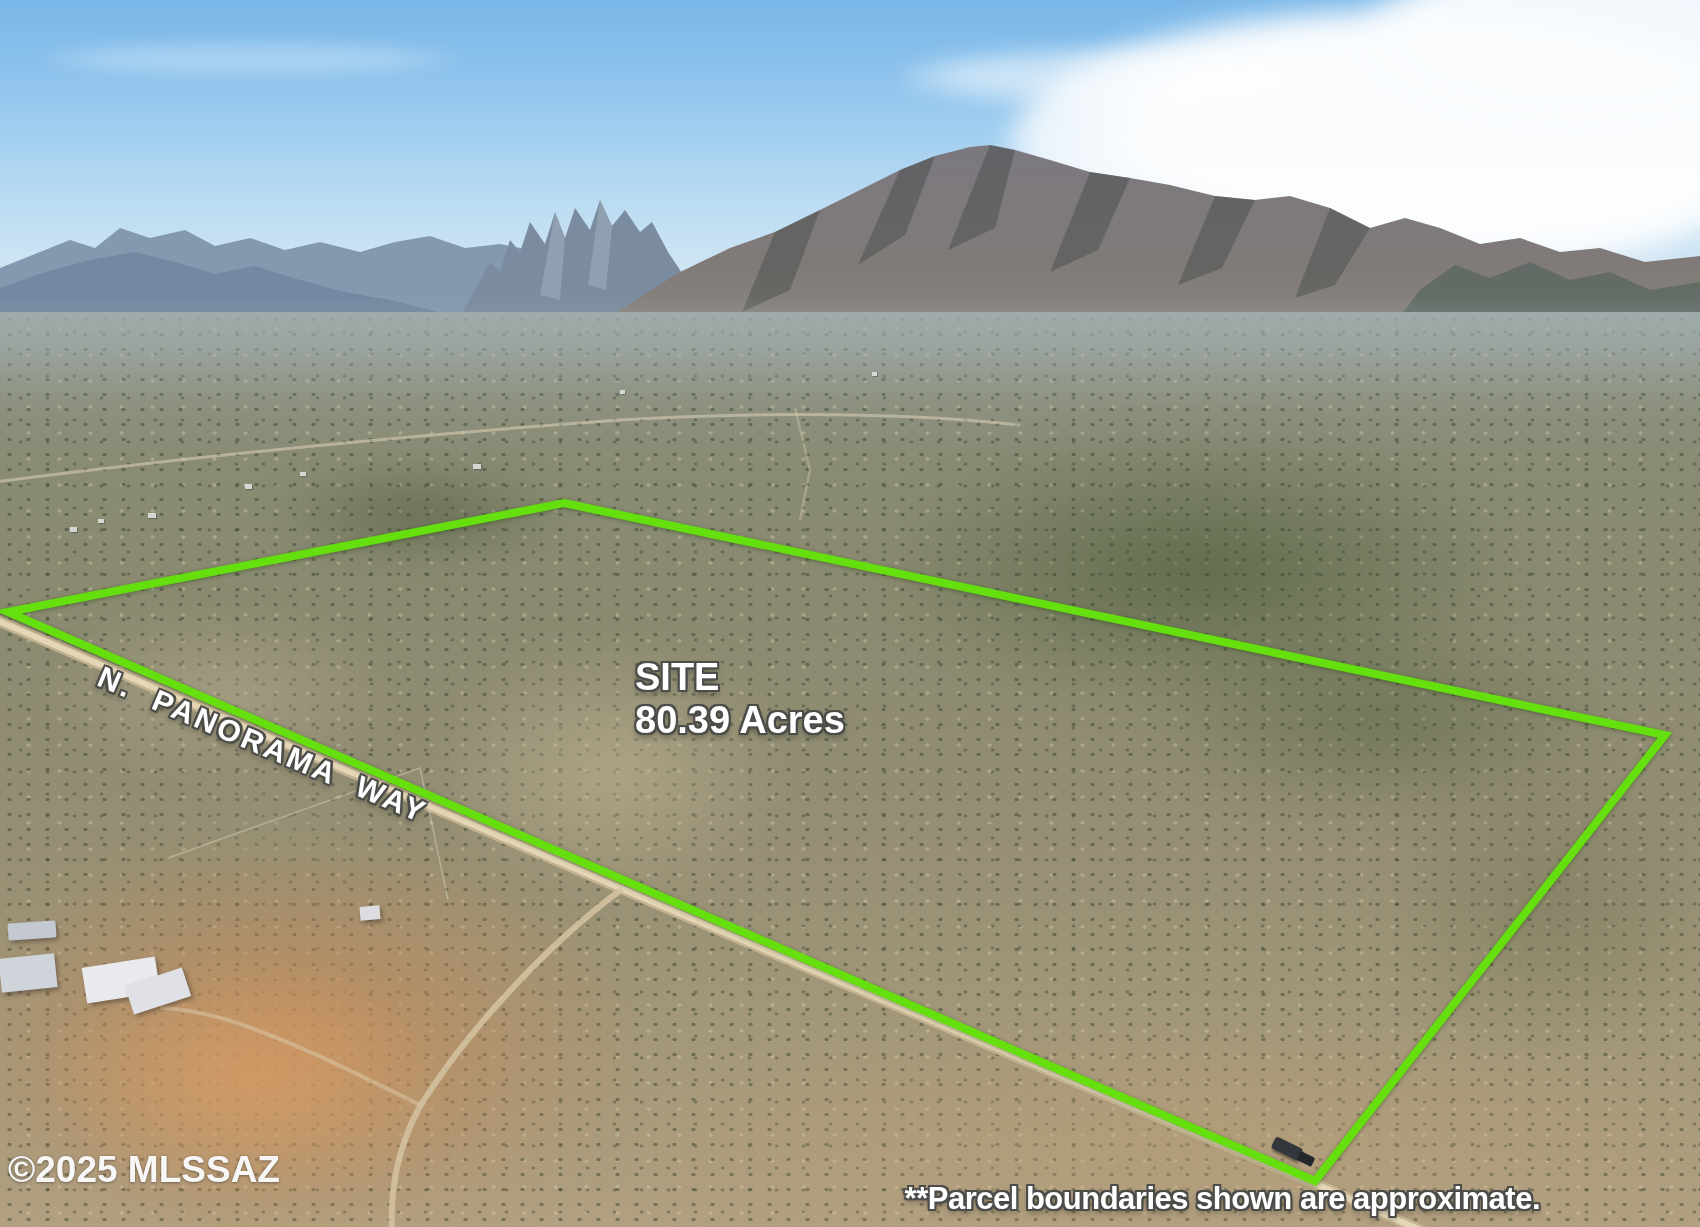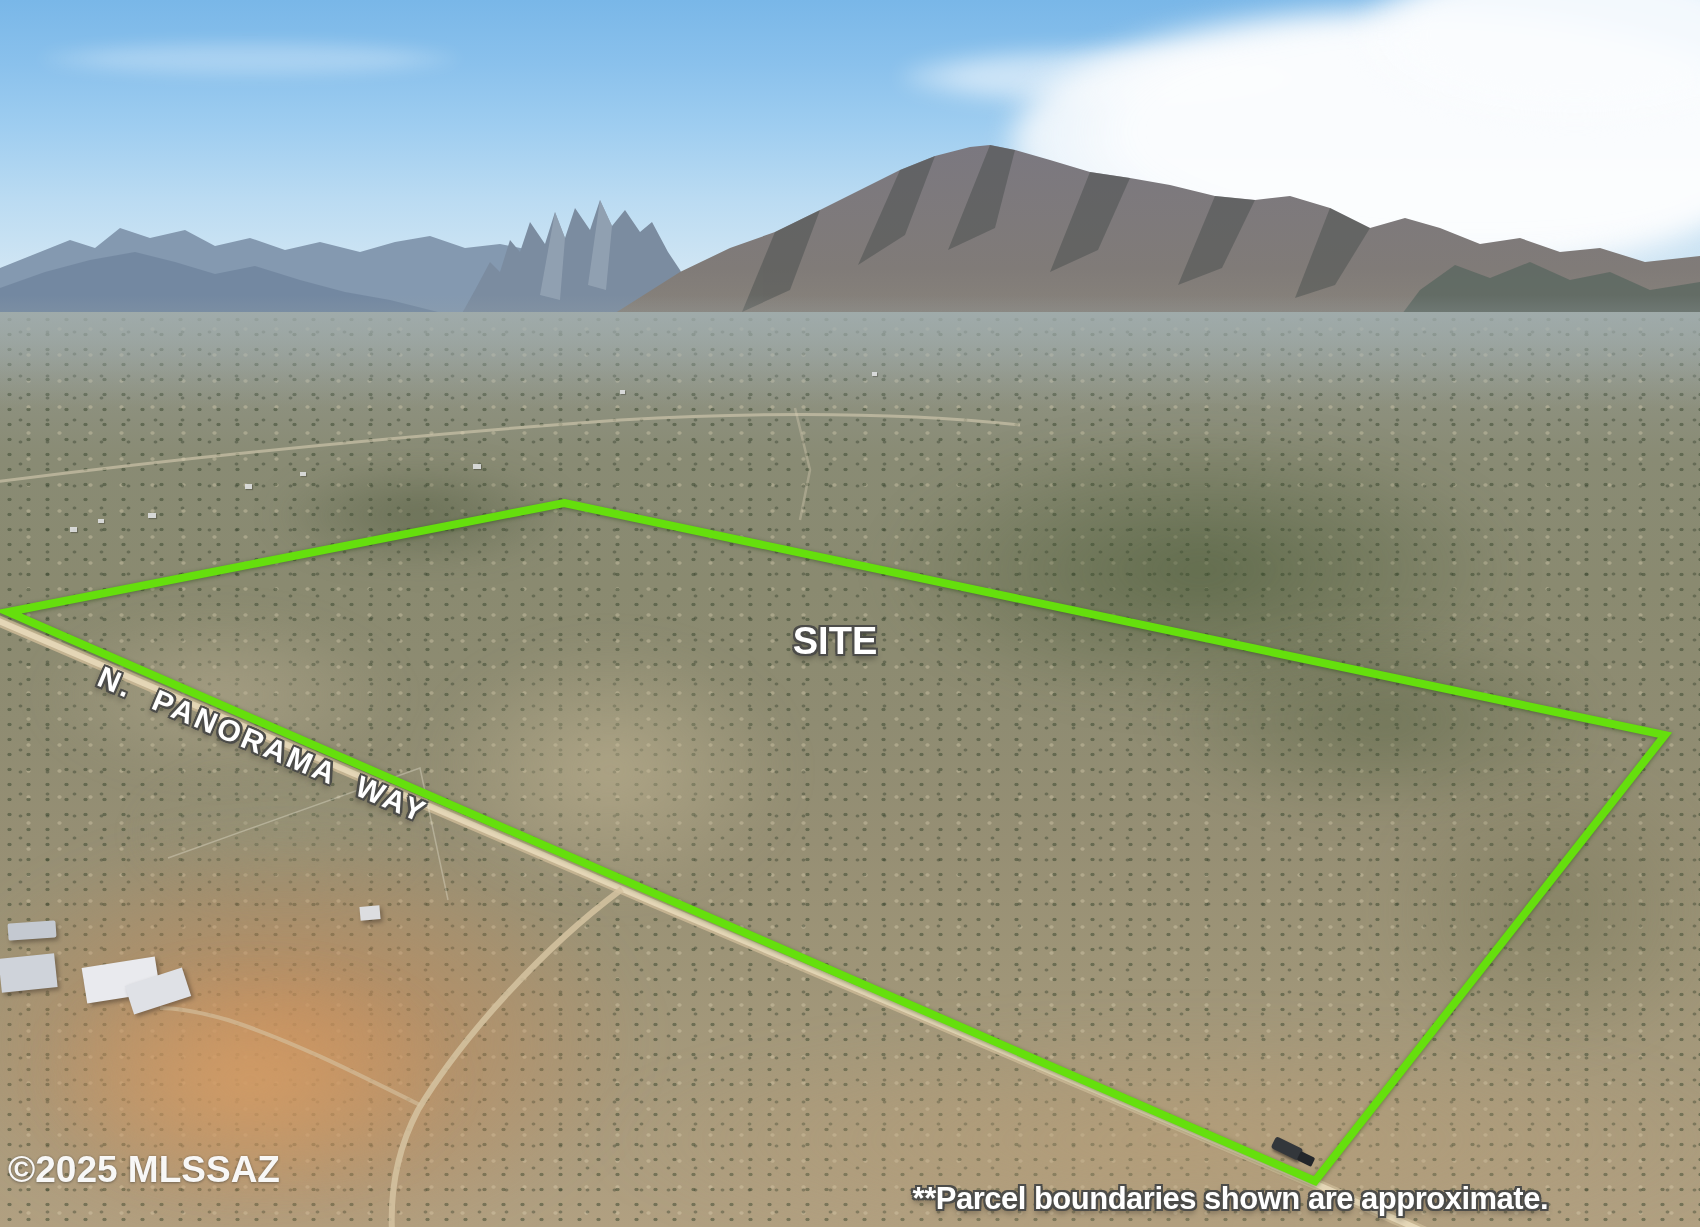--- a/index.html
+++ b/index.html
@@ -60,26 +60,26 @@
   
   .overlay-text{
     position:absolute;color:#fff;font-weight:bold;white-space:nowrap;
     text-shadow:
       -2px -2px 0 #4c4c49, 2px -2px 0 #4c4c49,
       -2px  2px 0 #4c4c49, 2px  2px 0 #4c4c49,
       -2px  0   0 #4c4c49, 2px  0   0 #4c4c49,
        0   -2px 0 #4c4c49, 0    2px 0 #4c4c49,
        0    4px 6px rgba(0,0,0,.45);
   }
-  .site-label{left:635px;top:620px;width:400px;text-align:center;font-size:38px;line-height:43px;}
+  .site-label{left:635px;top:656px;width:400px;font-size:38px;line-height:43px;}
   .street-label{
     left:106px;top:660px;font-size:30px;letter-spacing:3px;word-spacing:12px;
     transform:rotate(23deg);transform-origin:0 0;
   }
-  .disclaimer{right:152px;bottom:10px;font-size:31px;letter-spacing:-0.5px;}
+  .disclaimer{right:160px;bottom:10px;font-size:31px;letter-spacing:-0.5px;}
   .watermark{
     position:absolute;left:8px;top:1149px;font-size:37px;font-weight:700;
     color:rgba(255,255,255,.95);white-space:nowrap;
     text-shadow:0 1px 3px rgba(40,40,40,.4), 0 0 2px rgba(60,60,60,.3);
   }
 </style>
 </head>
 <body>
 
 <div id="photo">
@@ -164,20 +164,21 @@
 
   <div class="vehicle" style="left:1272px;top:1142px;width:30px;height:13px;transform:rotate(26deg);"></div>
   <div class="vehicle-trailer" style="left:1298px;top:1154px;width:16px;height:10px;transform:rotate(26deg);"></div>
 
   <svg class="layer-svg" viewBox="0 0 1700 1227">
     <polygon points="564,503 1665,735 1315,1181 8,612" fill="none" stroke="#65df0d" stroke-width="8" stroke-linejoin="miter" style="filter:drop-shadow(0 1px 2px rgba(20,60,0,.45));"></polygon>
   </svg>
 
   <div class="overlay-text site-label">
     <div>SITE</div>
+    <div>80.39 Acres</div>
   </div>
 
   <div class="overlay-text street-label">N. PANORAMA WAY</div>
 
   <div class="overlay-text disclaimer">**Parcel boundaries shown are approximate.</div>
 
   <div class="watermark">©2025 MLSSAZ</div>
 
 </div>
 

